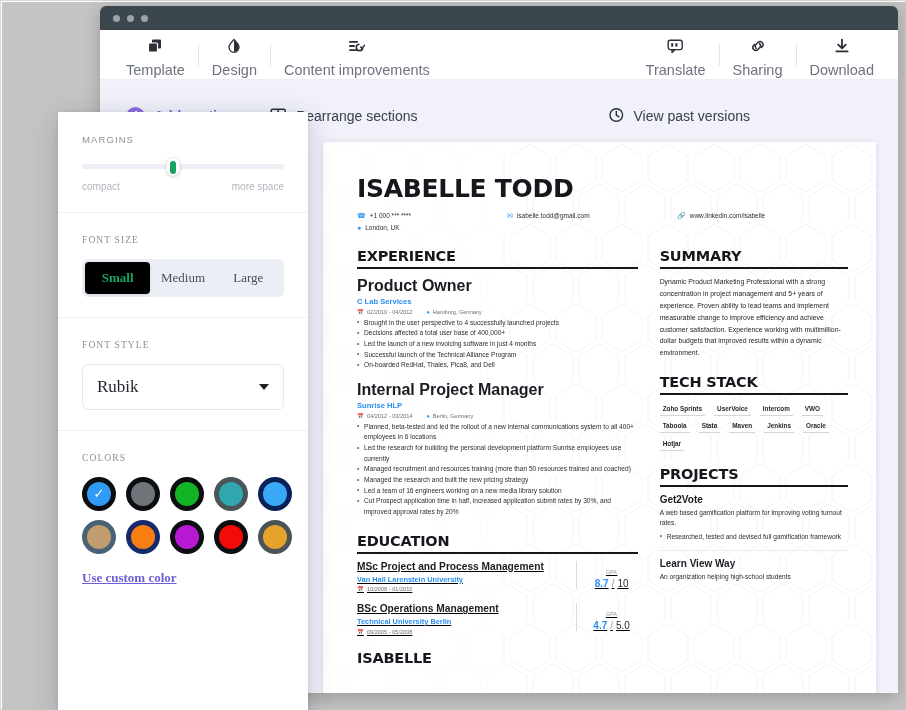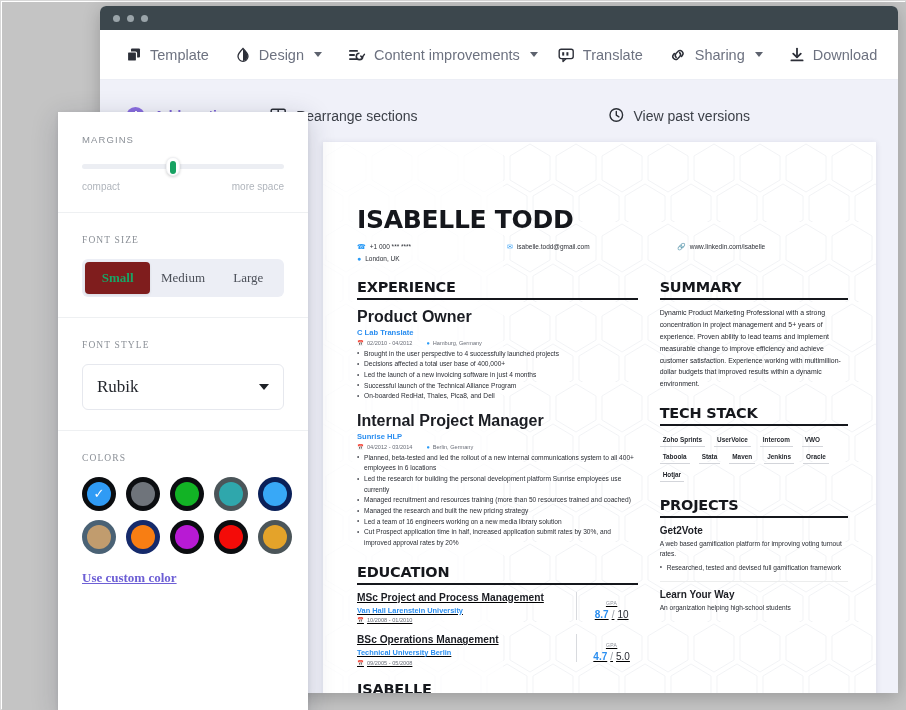--- a/index.html
+++ b/index.html
@@ -50,20 +50,21 @@
     border-bottom: 1px solid #eceef5;
   }
   .tb-item {
     display: flex; align-items: center; gap: 8px;
     color: #6d7280;
     font-size: 14.5px;
     padding: 0 10px;
     height: 34px;
     cursor: pointer;
     white-space: nowrap;
+    flex-direction: column;
   }
   .tb-ico { display: inline-flex; align-items: center; justify-content: center; color: #2c2f38; }
   .tb-sep {
     width: 1px; height: 22px; background: #e3e5ec; margin: 0 3px;
   }
   .caret {
     width: 0; height: 0;
     border-left: 4.5px solid transparent;
     border-right: 4.5px solid transparent;
     border-top: 5px solid #5d626e;
@@ -114,21 +115,20 @@
     overflow: hidden;
   }
   .hexbg {
     position: absolute; inset: 0;
     pointer-events: none;
     opacity: 0.55;
   }
   .doc-inner {
     position: relative;
     padding: 34px 28px 0 34px;
-    margin-top: 31px;
   }
   .rname {
     font-family: "DejaVu Sans", sans-serif;
     font-size: 25px;
     font-weight: bold;
     letter-spacing: -0.3px;
     color: #15171c;
     line-height: 1;
   }
   .contacts {
@@ -247,21 +247,21 @@
 
   .segbar {
     display: flex; background: #eceef5; border-radius: 6px; padding: 3px;
   }
   .seg {
     flex: 1; text-align: center;
     font-size: 13px; color: #4b4f58;
     padding: 8px 0; border-radius: 4px; cursor: pointer;
   }
   .seg.active {
-    background: #7f1d1d; color: #18a565; font-weight: 600;
+    background: #000000; color: #18a565; font-weight: 600;
     box-shadow: 0 1px 3px rgba(0,0,0,0.09);
   }
 
   .select {
     display: flex; align-items: center; justify-content: space-between;
     border: 1px solid #e6e8ee; border-radius: 6px;
     padding: 12px 14px; cursor: pointer;
     font-size: 17px; color: #23262c;
   }
   .sel-caret {
@@ -439,21 +439,21 @@
 
           <div class="cols">
 
             <div class="col-l">
 
               <div class="sec">
                 <div class="sec-h">EXPERIENCE</div>
 
                 <div class="job">
                   <div class="job-title">Product Owner</div>
-                  <div class="job-co">C Lab Translate</div>
+                  <div class="job-co">C Lab Services</div>
                   <div class="job-meta">
                     <span>
                         <span>📅</span>
                         <span>02/2010 - 04/2012</span>
                       </span>
                     <span>
                         <span style="color:#2a9bf7">●</span>
                         <span>Hamburg, Germany</span>
                       </span>
                   </div>
@@ -562,21 +562,21 @@
                 <div class="prj">
                   <div class="prj-t">Get2Vote</div>
                   <div class="prj-d">A web based gamification platform for improving voting turnout rates.</div>
                   <ul class="bul">
                     <li>Researched, tested and devised full gamification framework</li>
                   </ul>
                 </div>
 
 
                 <div class="prj">
-                  <div class="prj-t">Learn Your Way</div>
+                  <div class="prj-t">Learn View Way</div>
                   <div class="prj-d">An organization helping high-school students</div>
                 </div>
               </div>
 
             </div>
           </div>
         </div>
       </div>
 
     </div>

